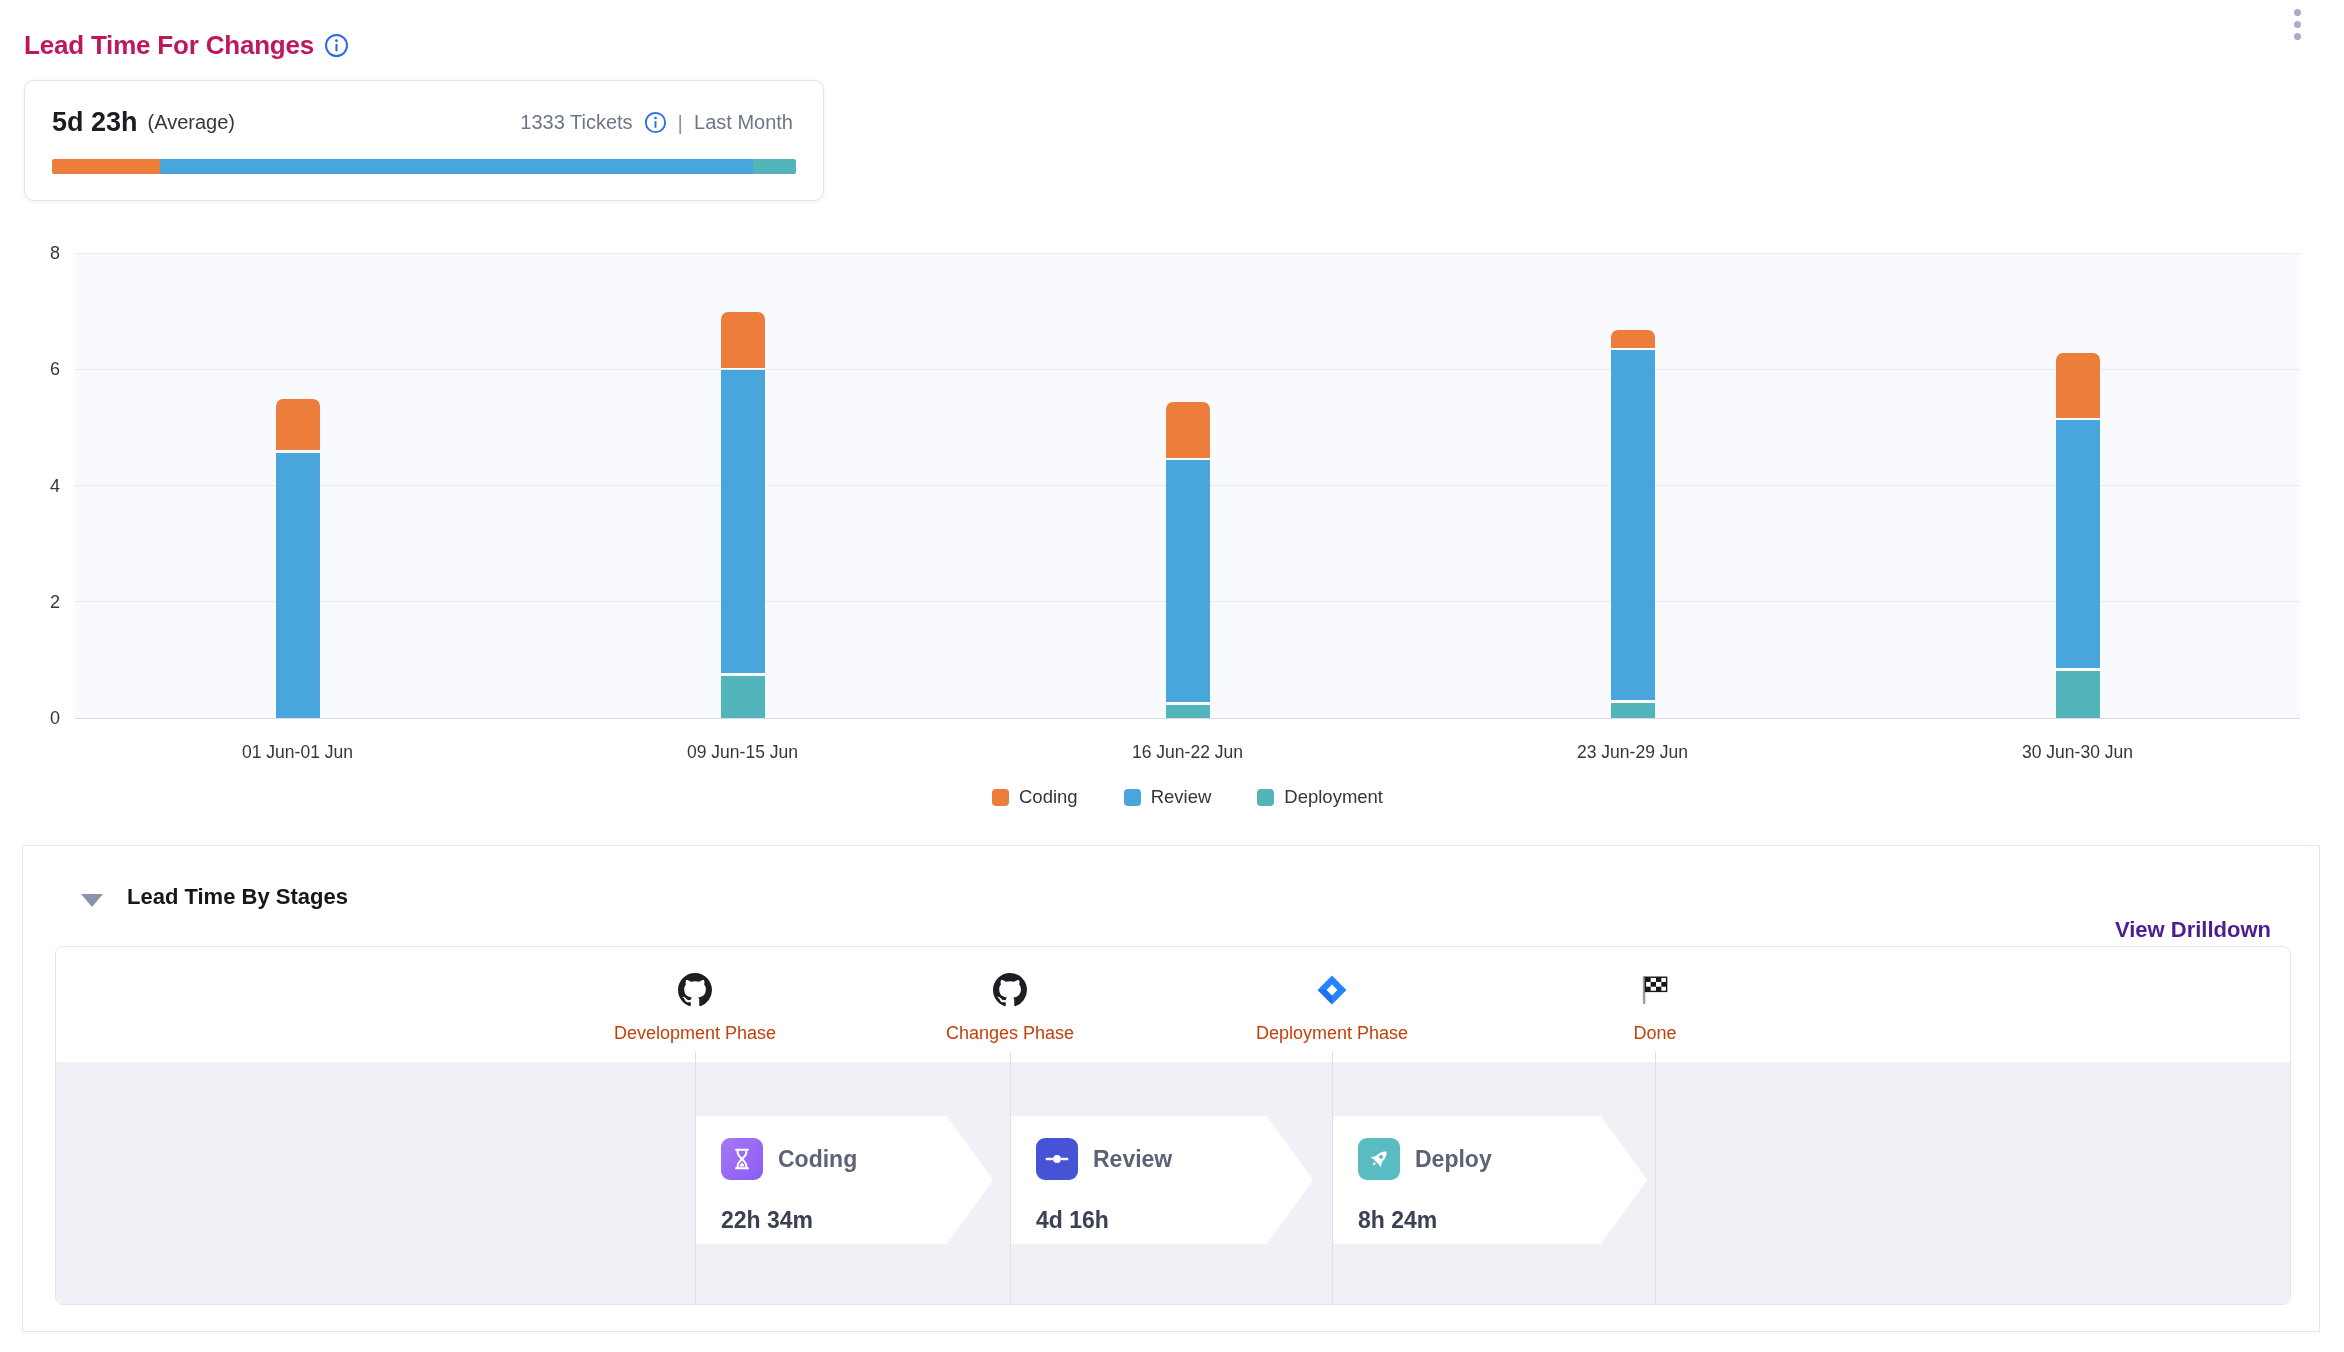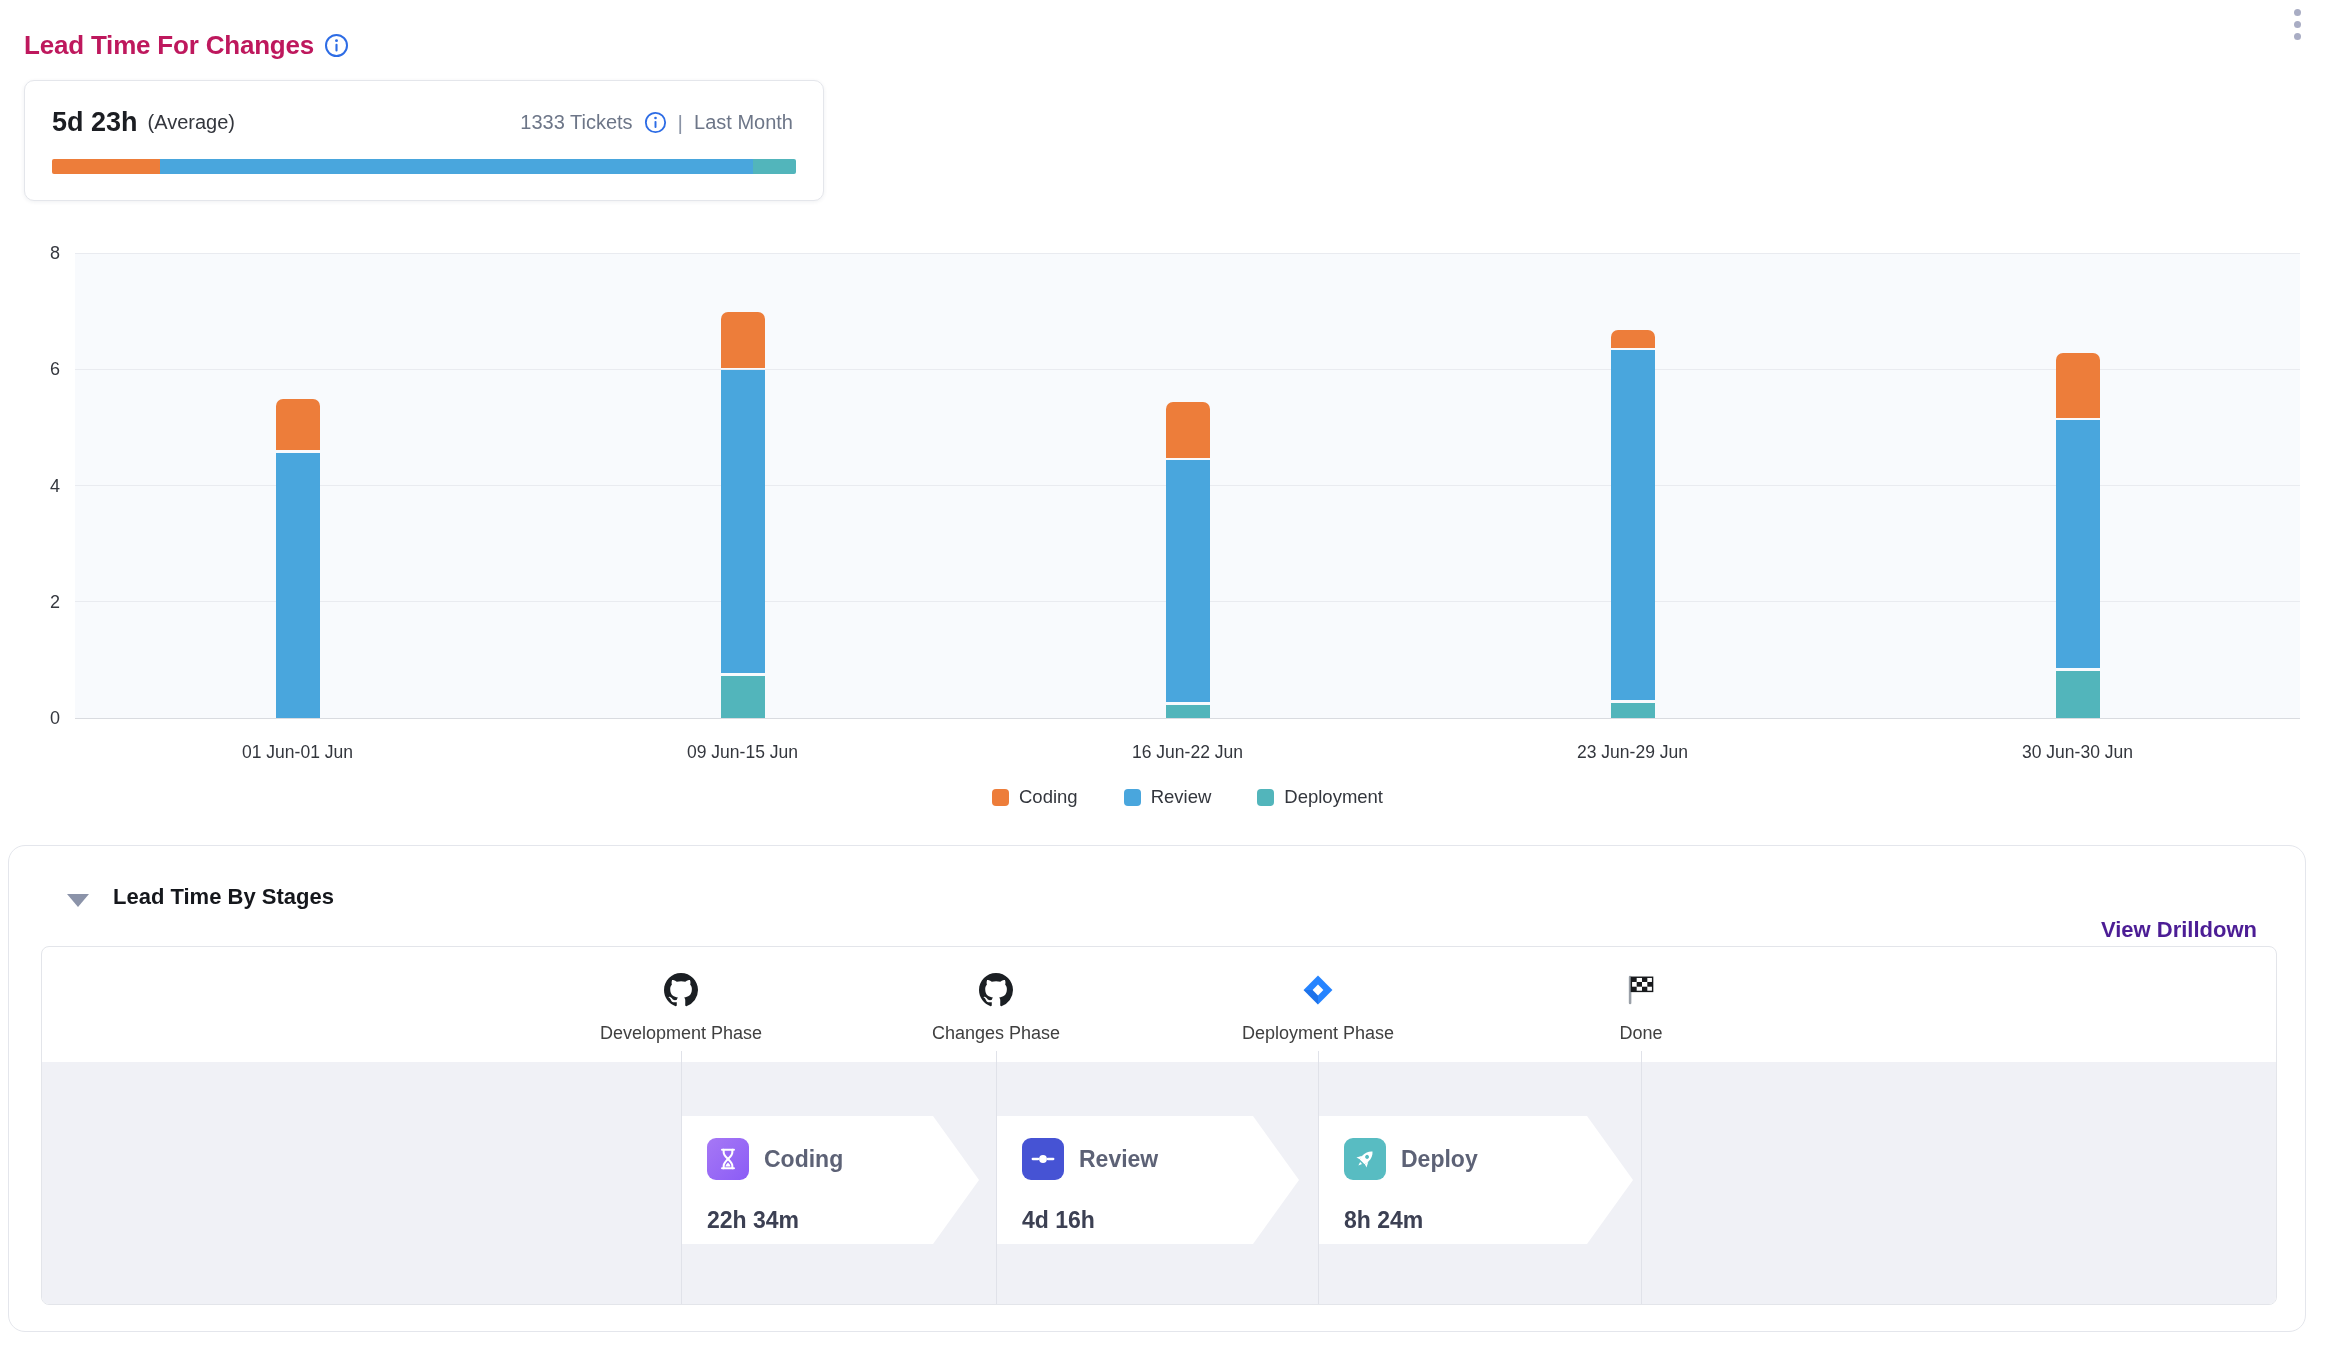--- a/index.html
+++ b/index.html
@@ -38,36 +38,36 @@
     transform:translateY(-50%); }
   .bar-seg { position:absolute; width:44px; }
   .bar-seg.top-cap { border-radius:7px 7px 0 0; }
   .cat-label { position:absolute; top:742px; text-align:center; font-size:17.5px; color:#33363d; }
   .legend { position:absolute; left:75px; top:786px; width:2225px; display:flex;
     justify-content:center; gap:46px; }
   .legend-item { display:flex; align-items:center; gap:10px; font-size:18.5px; color:#33363d; }
   .legend-swatch { width:17px; height:17px; border-radius:4px; }
 
   
-  .stages-panel { position:absolute; left:8px; top:845px; width:2298px; height:487px;
-    background:#fff; border:1px solid #e4e6ec; border-radius:17px; }
+  .stages-panel { position:absolute; left:22px; top:845px; width:2298px; height:487px;
+    background:#fff; border:1px solid #e4e6ec; border-radius:0; }
   .stages-header { position:absolute; left:0; top:36px; width:100%; height:40px; }
   .collapse-tri { position:absolute; left:58px; top:12px; width:0; height:0; cursor:pointer;
     border-left:11px solid transparent; border-right:11px solid transparent; border-top:13px solid #8b93a9; }
   .stages-title { position:absolute; left:104px; top:2px; font-size:22px; font-weight:bold; color:#15171c; }
   .drilldown-link { position:absolute; right:48px; top:2px; font-size:22px; font-weight:bold;
     color:#4c1d95; cursor:pointer; text-decoration:none;margin-top:33px; }
 
   .stages-table { position:absolute; left:32px; top:100px; width:2236px; height:359px;
     border:1px solid #e3e5ea; border-radius:8px; background:#fff; overflow:hidden; }
   .stages-band { position:absolute; left:0; top:115px; width:100%; height:244px; background:#f0f1f6; }
   .phase-divider { position:absolute; top:104px; bottom:0; width:1px; background:#e0e2e9; }
   .phase-col { position:absolute; top:24px; width:300px; text-align:center; }
   .phase-col .phase-icon { height:38px; display:flex; align-items:center; justify-content:center; }
-  .phase-col .phase-label { margin-top:14px; font-size:18px; color:#404040; font-weight:500; }
+  .phase-col .phase-label { margin-top:14px; font-size:18px; color:#c2410c; font-weight:500; }
 
   .stage-card { position:absolute; top:169px; height:128px; background:#fff;
     clip-path:polygon(0 0, calc(100% - 46px) 0, 100% 50%, calc(100% - 46px) 100%, 0 100%);
     padding:22px 0 0 26px; }
   .stage-card .stage-top { display:flex; align-items:center; gap:15px; }
   .stage-icon { width:42px; height:42px; border-radius:9px; display:flex;
     align-items:center; justify-content:center; }
   .stage-name { font-size:23px; font-weight:bold; color:#5d6276; }
   .stage-duration { margin-top:27px; font-size:23px; font-weight:bold; color:#3c4053; }
 </style>

